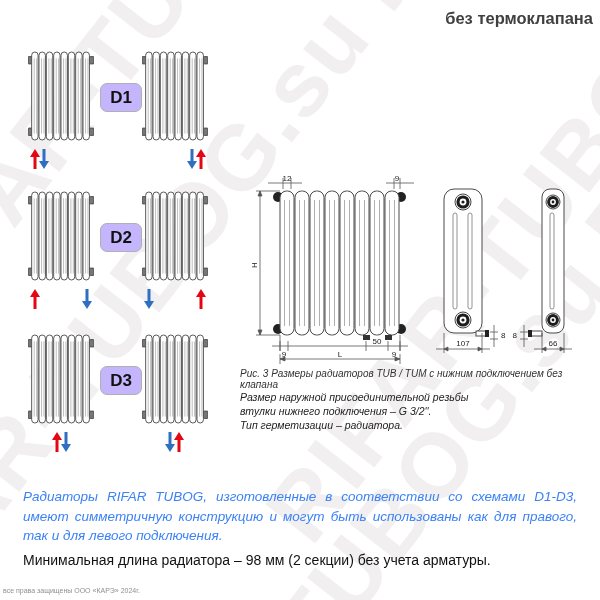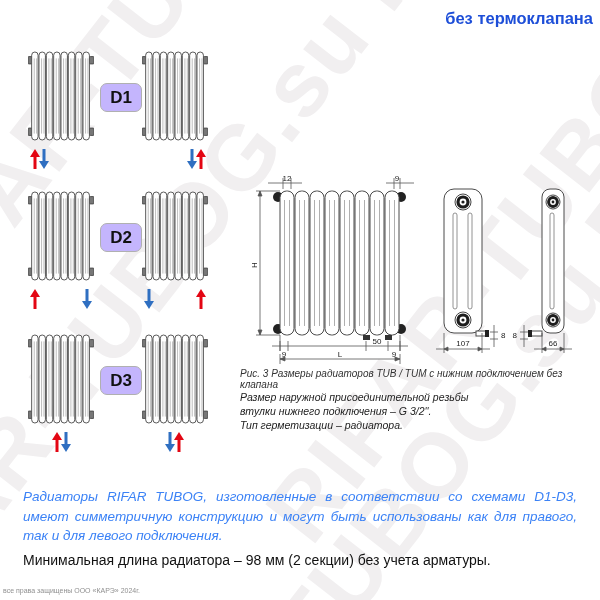--- a/index.html
+++ b/index.html
@@ -5,21 +5,21 @@
   html,body{margin:0;padding:0;}
   .page{position:relative;width:600px;height:600px;background:#ffffff;overflow:hidden;
         font-family:"Liberation Sans",sans-serif;color:#1a1a1a;}
   
   .wm-layer{position:absolute;inset:0;z-index:0;pointer-events:none;}
   .wm{position:absolute;font-size:92px;font-weight:800;letter-spacing:2px;white-space:nowrap;
       color:#f1eff0;transform-origin:0 0;transform:rotate(-52deg);line-height:1;}
   
   .hdr{position:absolute;top:6px;right:7px;text-align:right;z-index:2;}
   .title{font-size:19.5px;font-weight:800;letter-spacing:.2px;color:#111;}
-  .subtitle{font-size:16.5px;font-weight:800;color:#1d4ed8;margin-top:3px;}
+  .subtitle{font-size:16.5px;font-weight:800;color:#404040;margin-top:3px;}
   
   .scheme{position:absolute;left:0;width:600px;height:132px;z-index:1;}
   .rad{position:absolute;width:66px;height:100px;}
   .radsvg{width:66px;height:100px;display:block;}
   .arrows-strip{position:absolute;top:100%;left:0;right:0;height:22px;margin-top:3px;}
   .flow-arrow{position:absolute;top:0;height:20px;width:10px;transform:translateX(-50%);}
   .flow-arrow i{display:block;position:absolute;}
   .flow-arrow .stem{left:50%;transform:translateX(-50%);width:3px;background:currentColor;}
   .flow-arrow.up .stem{top:6px;bottom:0;}
   .flow-arrow.down .stem{top:0;bottom:6px;}

